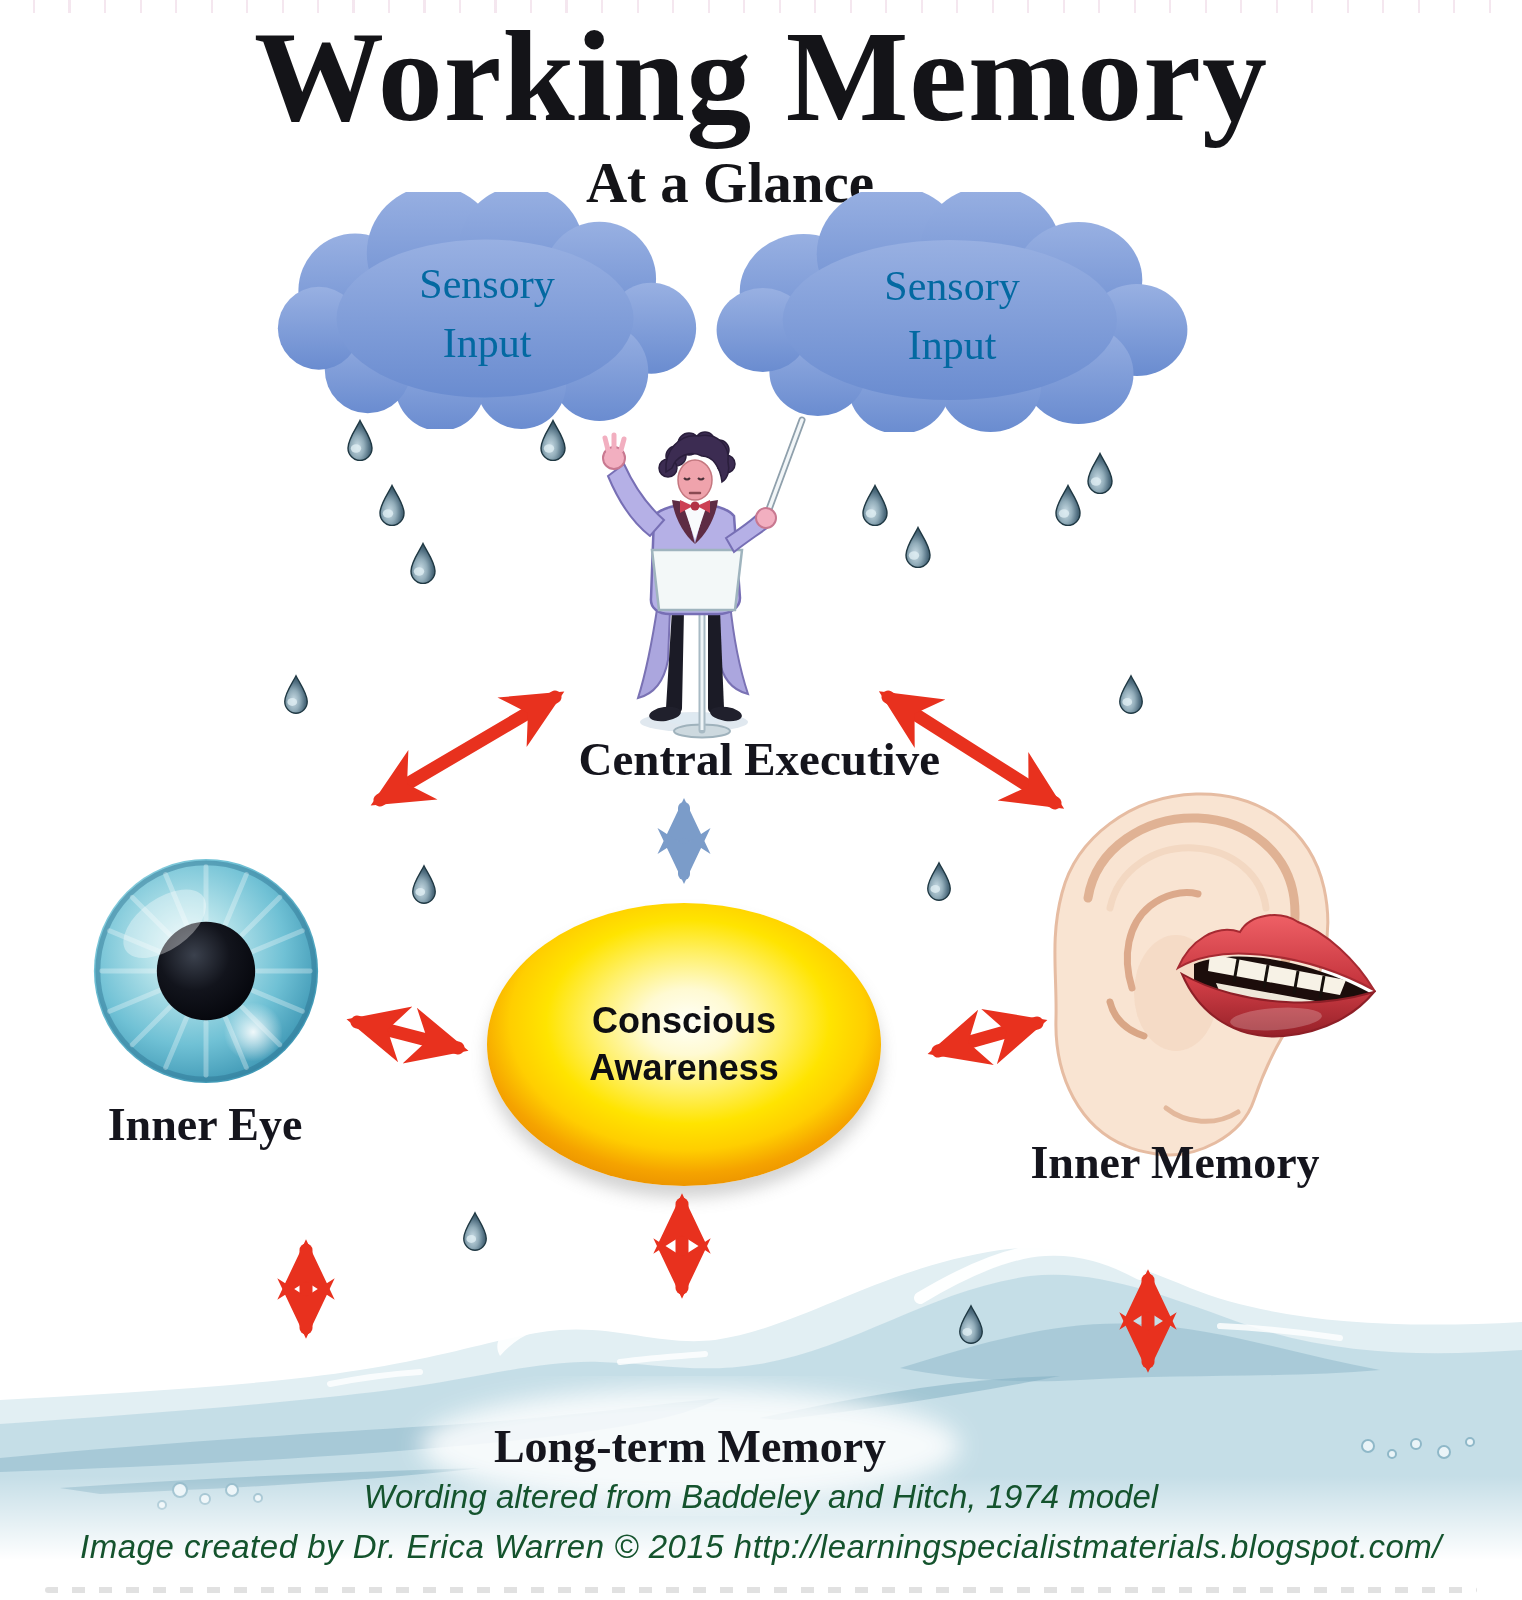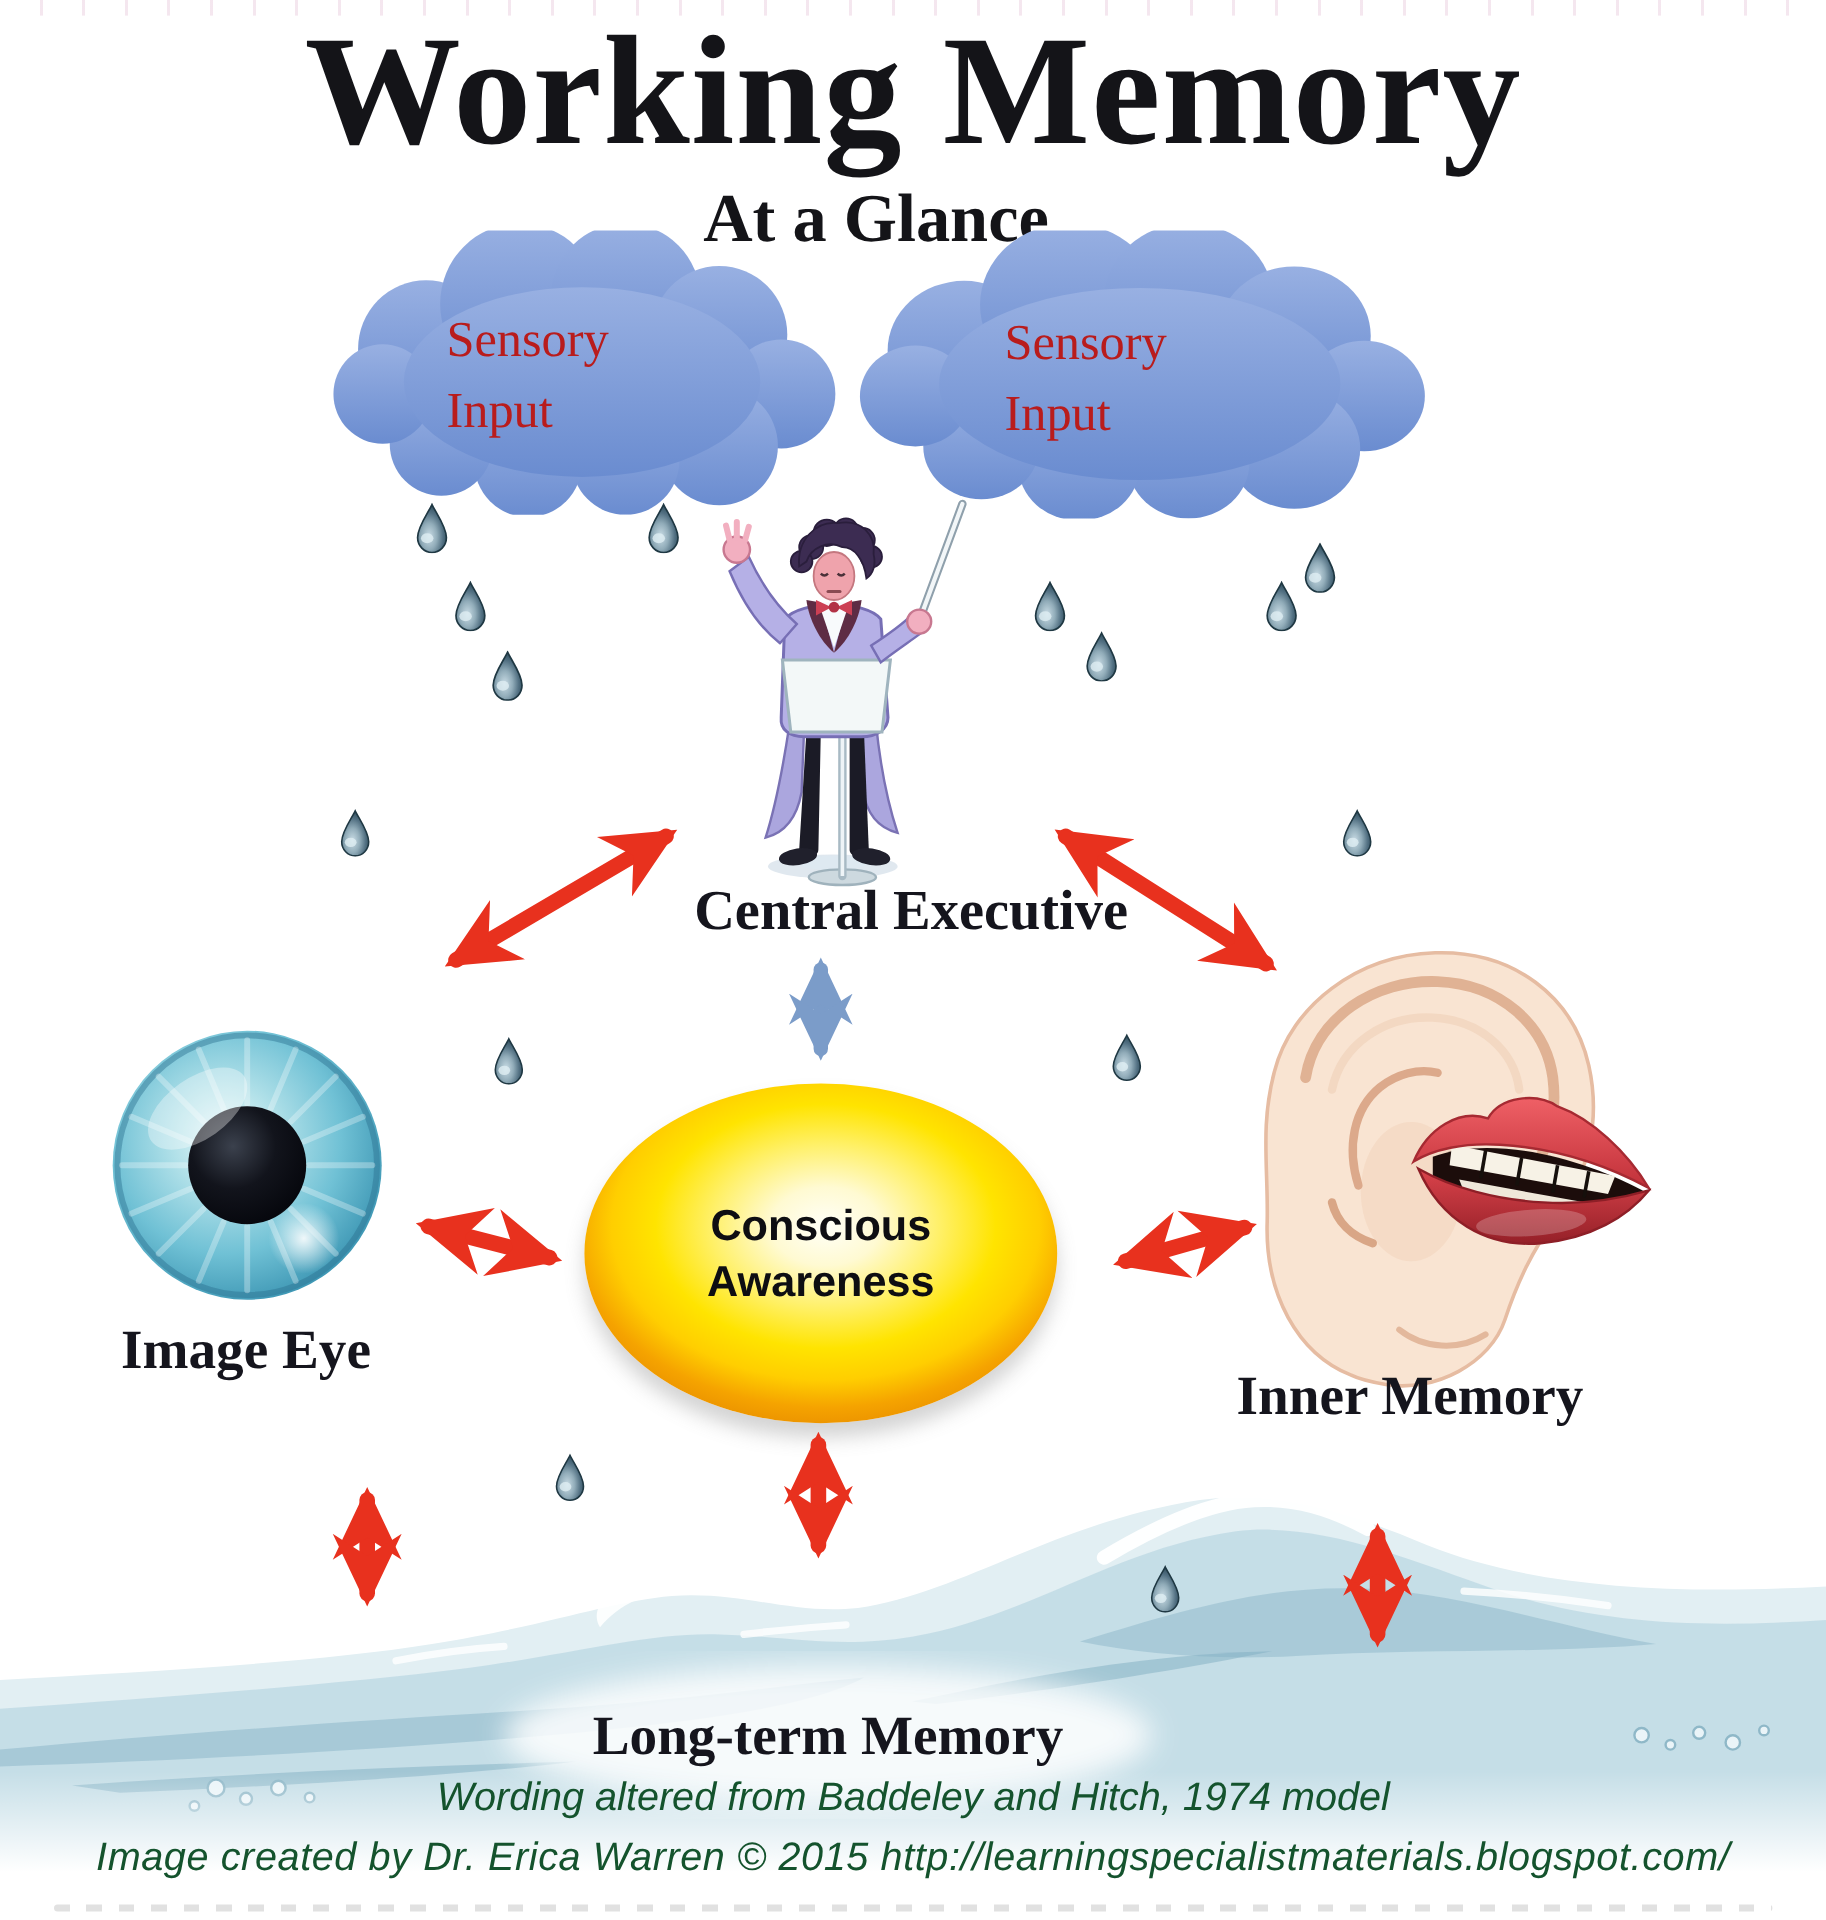--- a/index.html
+++ b/index.html
@@ -9,22 +9,22 @@
   .ctr{text-align:center;}
   .topstripes{left:0;top:0;width:1522px;height:13px;opacity:.55;
      background:repeating-linear-gradient(90deg,transparent 0 33px,#ecd3e2 33px 35.5px);}
   .bottomdots{left:45px;right:45px;top:1587px;height:6px;opacity:.75;
      background:repeating-linear-gradient(90deg,#d7d7d7 0 13px,transparent 13px 27px);
      border-radius:3px;}
   .title{left:0;right:0;top:8px;font-size:130px;font-weight:bold;letter-spacing:1px;line-height:1.05;}
   .subtitle{left:0;top:150px;width:1460px;font-size:57px;font-weight:bold;}
   .cloud{display:flex;align-items:center;justify-content:center;}
   .cloud svg{position:absolute;left:0;top:0;width:100%;height:100%;}
-  .cloud-label{position:relative;width:230px;font-size:42px;line-height:1.4;
-     color:#b91c1c;padding-bottom:14px;margin-top:21px;}
+  .cloud-label{position:relative;width:230px;text-align:center;font-size:42px;line-height:1.4;
+     color:#0369a1;padding-bottom:14px;margin-top:21px;}
   .cloud-left{left:272px;top:192px;width:430px;height:237px;}
   .cloud-right{left:710px;top:192px;width:484px;height:240px;}
   .node-label{font-weight:bold;font-size:47px;color:#15151d;}
   .lbl-ce{left:440px;top:732px;width:500px;text-align:right;}
   .lbl-eye{left:20px;top:1098px;width:370px;font-size:46px;}
   .lbl-voice{left:1000px;top:1136px;width:350px;font-size:46px;}
   .lbl-ltm{left:380px;top:1420px;width:620px;font-size:46px;}
   .oval{left:487px;top:903px;width:394px;height:283px;border-radius:50%;
      background:radial-gradient(ellipse 58% 58% at 51% 42%, #fffff8 0%, #fffad2 20%, #fff066 42%,
         #ffe400 62%, #ffce00 78%, #f5a300 92%, #ed9600 100%);
@@ -177,21 +177,21 @@
       <path d="M120 68 L120 14"></path>
         <path d="M140 72 L161 22"></path>
         <path d="M157 83 L195 45"></path>
       <path d="M168 100 L218 79"></path>
     </g>
     <circle cx="120" cy="120" r="50" fill="url(#pupg)"></circle>
     <ellipse cx="78" cy="72" rx="48" ry="26" fill="#ffffff" opacity=".35" transform="rotate(-35 78 72)"></ellipse>
     <circle cx="168" cy="182" r="30" fill="url(#glowg)"></circle>
   </svg>
 
-  <div class="abs ctr node-label lbl-eye">Image Eye</div>
+  <div class="abs ctr node-label lbl-eye">Inner Eye</div>
 
   <svg class="abs" style="left:1026px;top:778px;width:350px;height:390px;" viewBox="0 0 350 390">
     <defs>
       <linearGradient id="lg1" x1="0" y1="0" x2="0" y2="1">
         <stop offset="0" stop-color="#ef6066"></stop>
           <stop offset="1" stop-color="#c13039"></stop>
       </linearGradient>
       <linearGradient id="lg2" x1="0" y1="0" x2="0" y2="1">
         <stop offset="0" stop-color="#da434b"></stop>
           <stop offset="1" stop-color="#952028"></stop>

